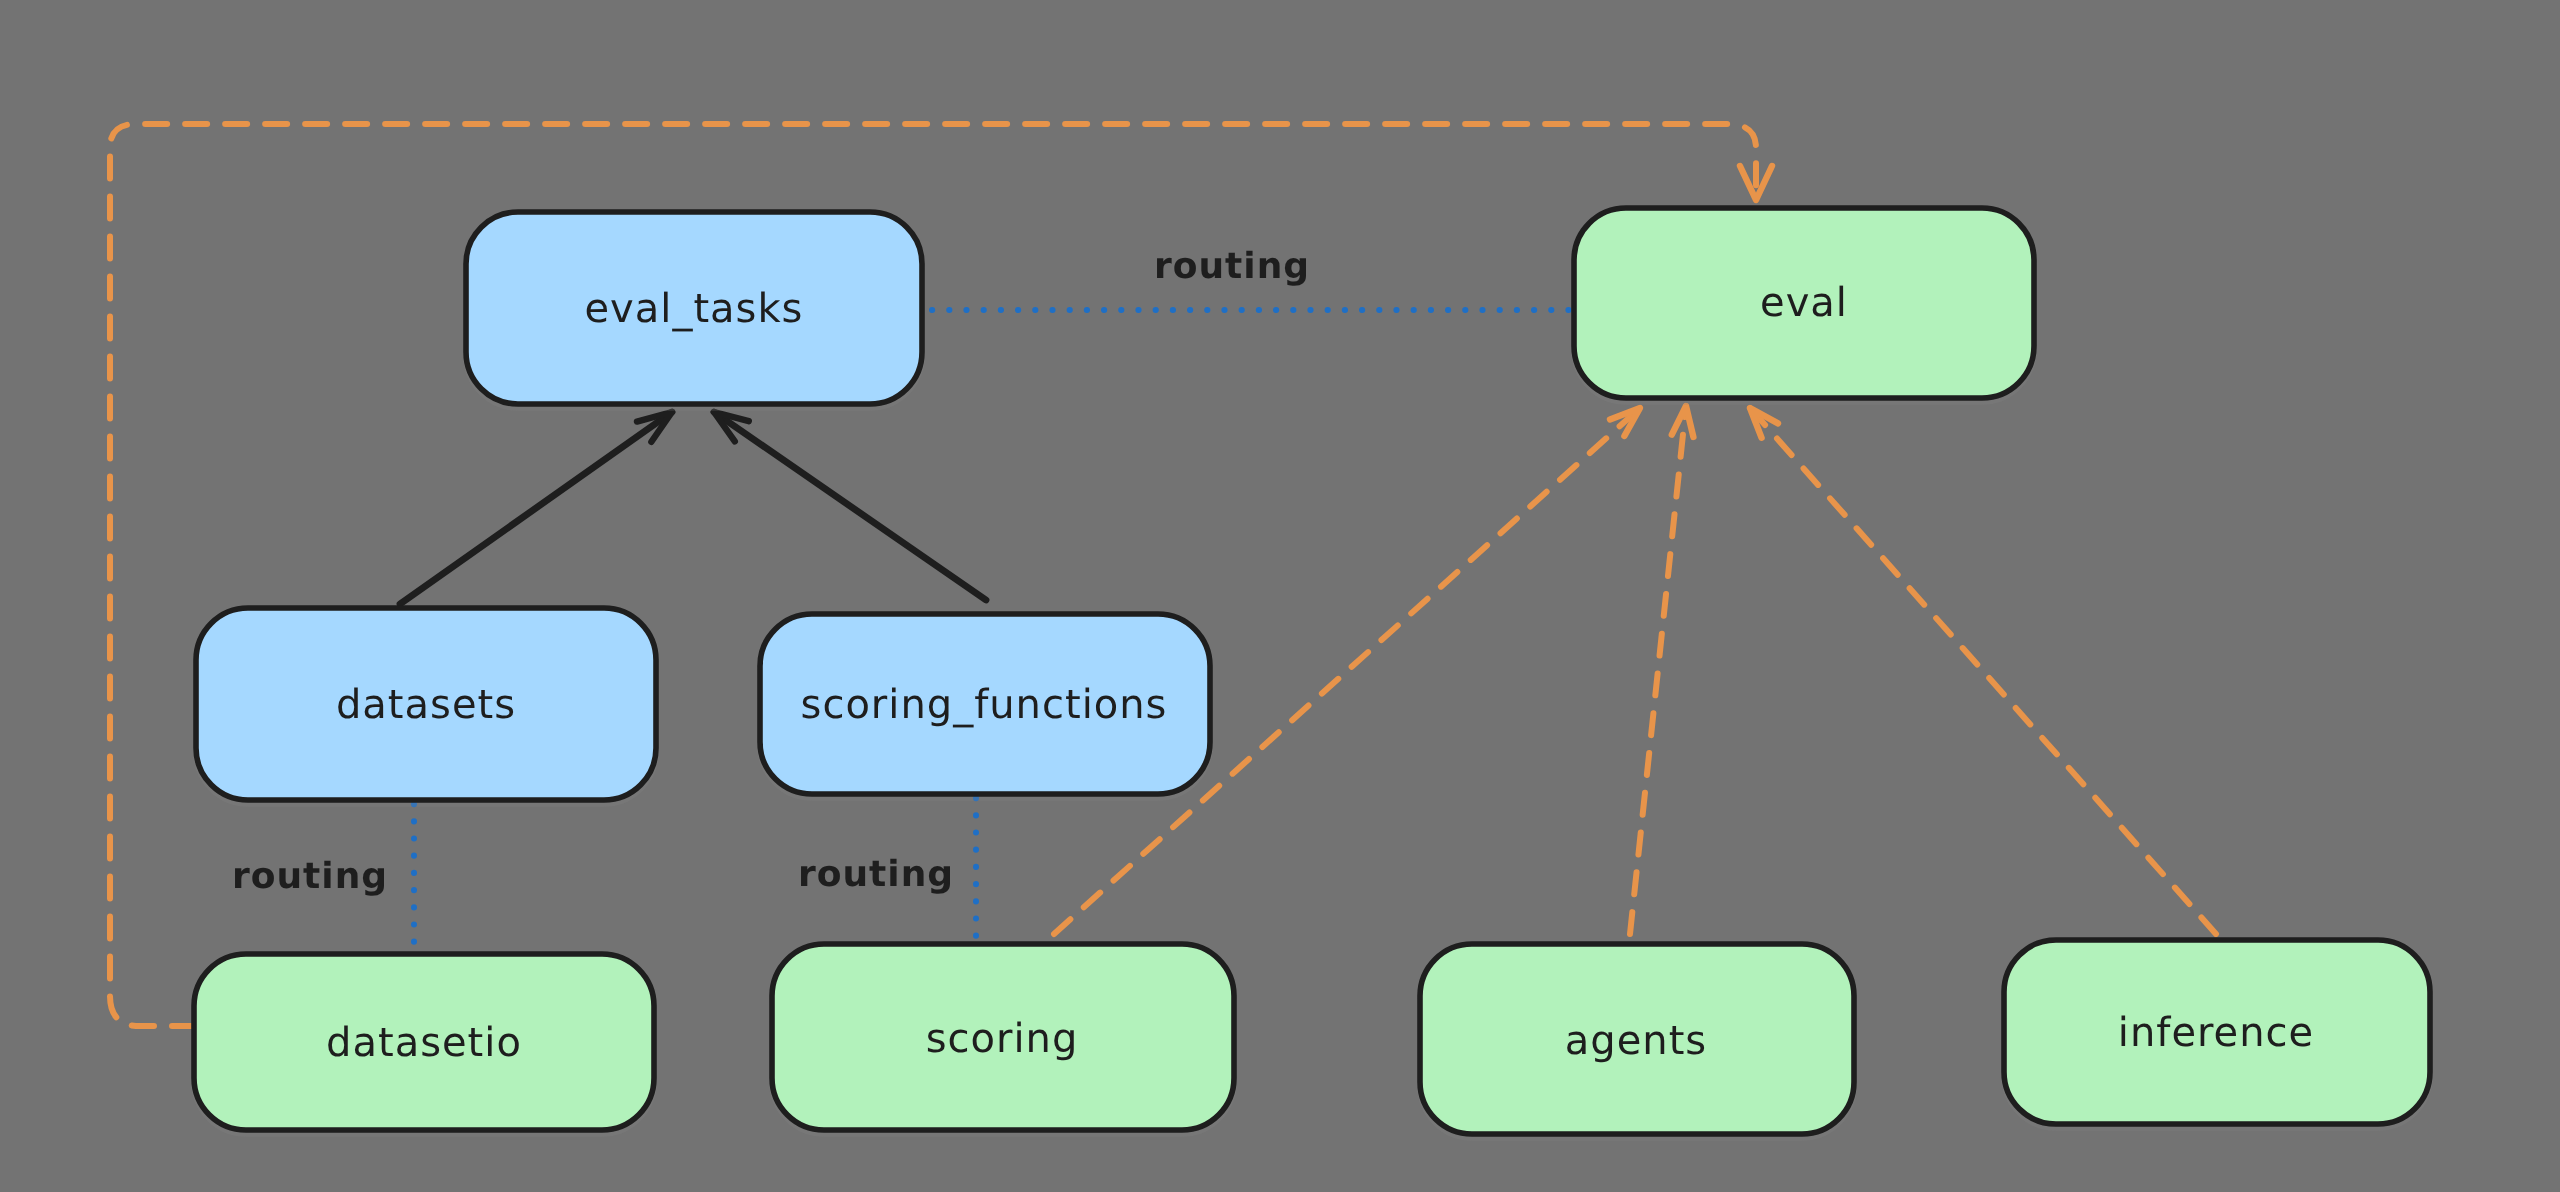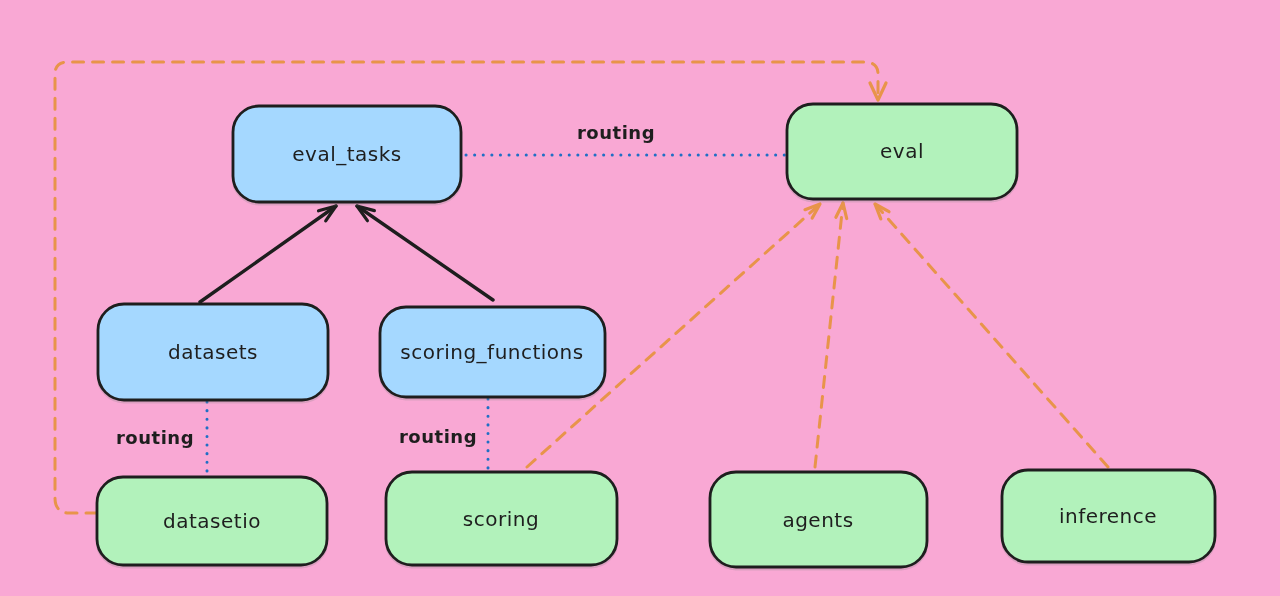--- a/index.html
+++ b/index.html
@@ -4,21 +4,21 @@
 <style>
   html, body {
     margin: 0;
     padding: 0;
     background: #ffffff;
   }
   .stage {
     position: relative;
     width: 1280px;
     height: 596px;
-    background: #f9a8d4;
+    background: #737373;
     overflow: hidden;
   }
   svg text {
     font-family: "DejaVu Sans", sans-serif;
     fill: #1e1e1e;
   }
   .node-label {
     font-size: 20px;
     letter-spacing: 0.5px;
   }

